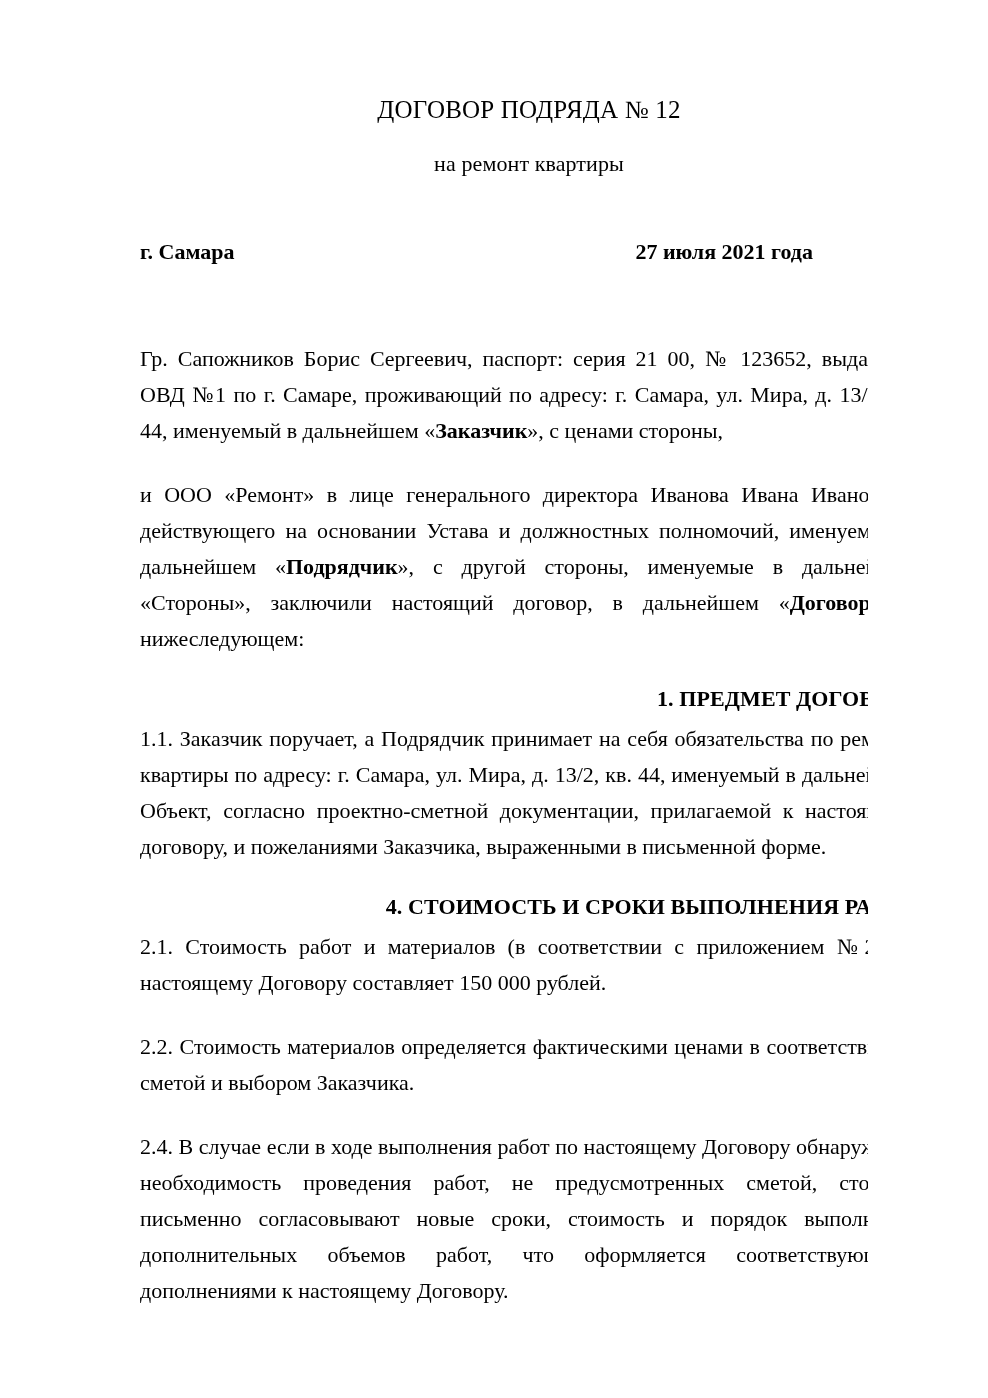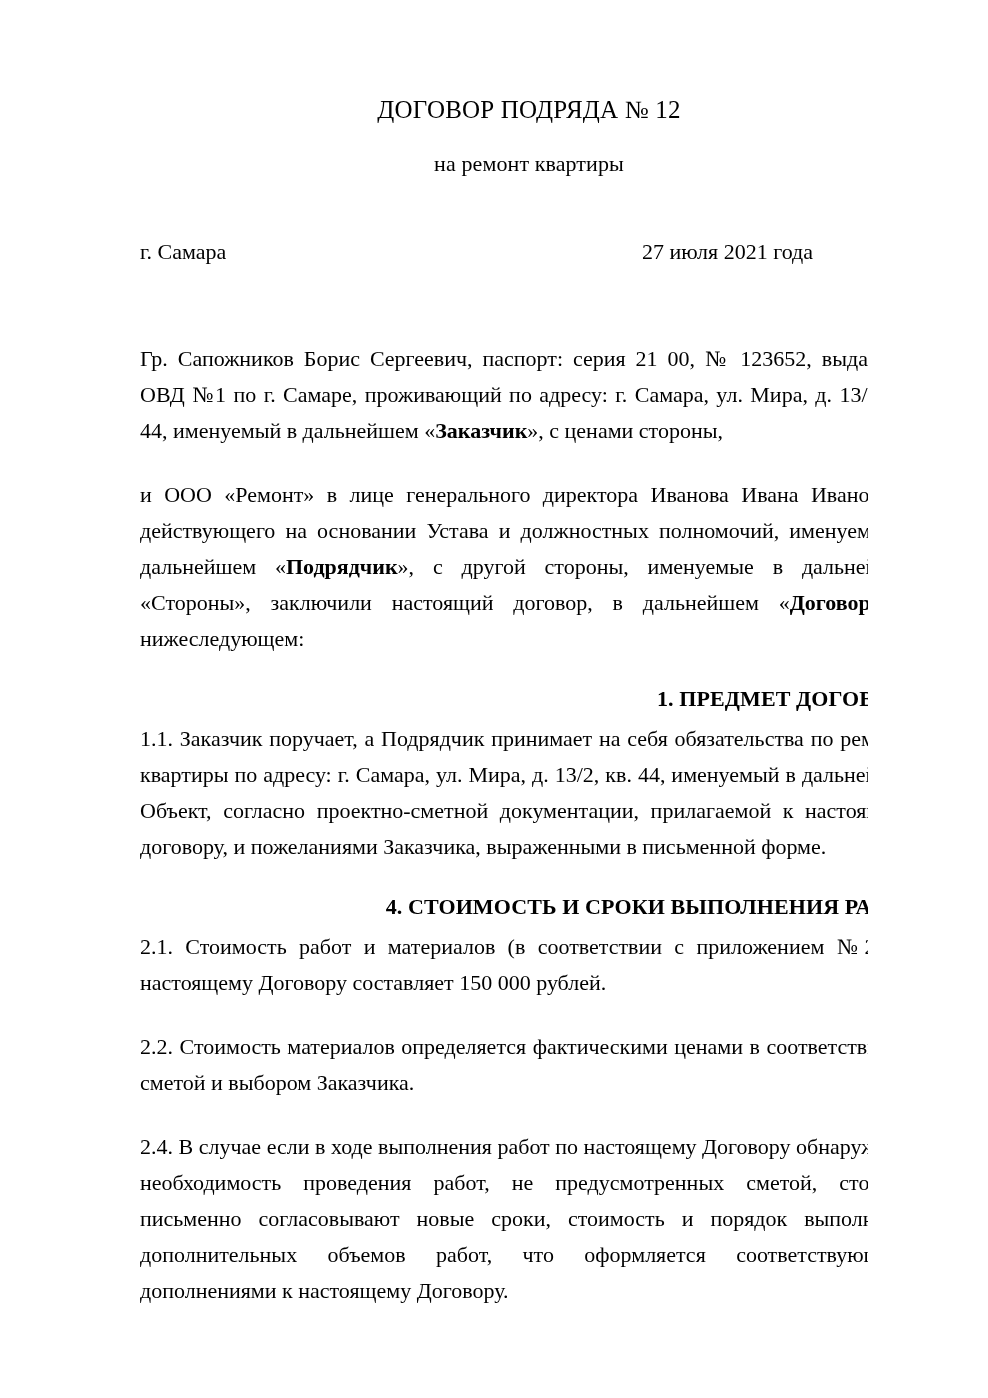--- a/index.html
+++ b/index.html
@@ -53,20 +53,21 @@
 
   
   .meta-row {
     display: flex;
     justify-content: space-between;
     align-items: flex-start;
     font-size: 22px;
     margin: 0;
     padding-top: 62px;
     padding-right: 105px;
+    font-weight: bold;
   }
   .meta-city { white-space: nowrap; }
   .meta-date { white-space: nowrap; }
 
   
   .para {
     font-size: 22px;
     line-height: 36px;
     text-align: justify;
     text-justify: inter-word;

